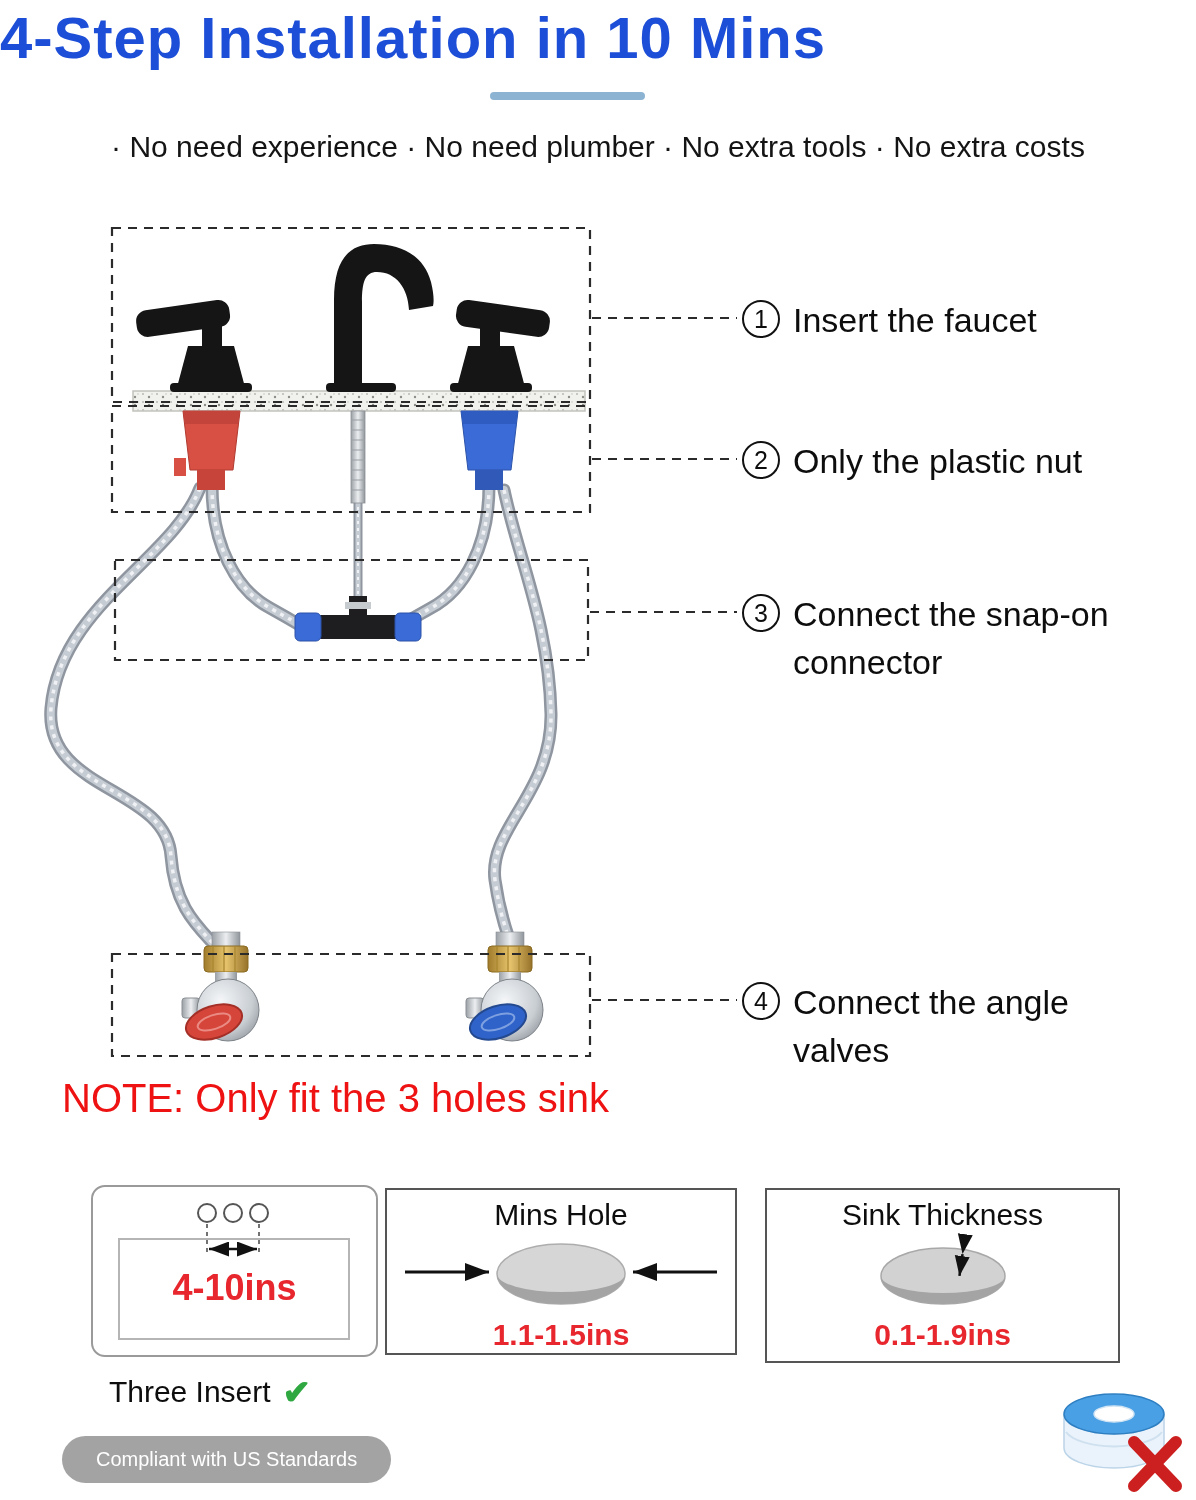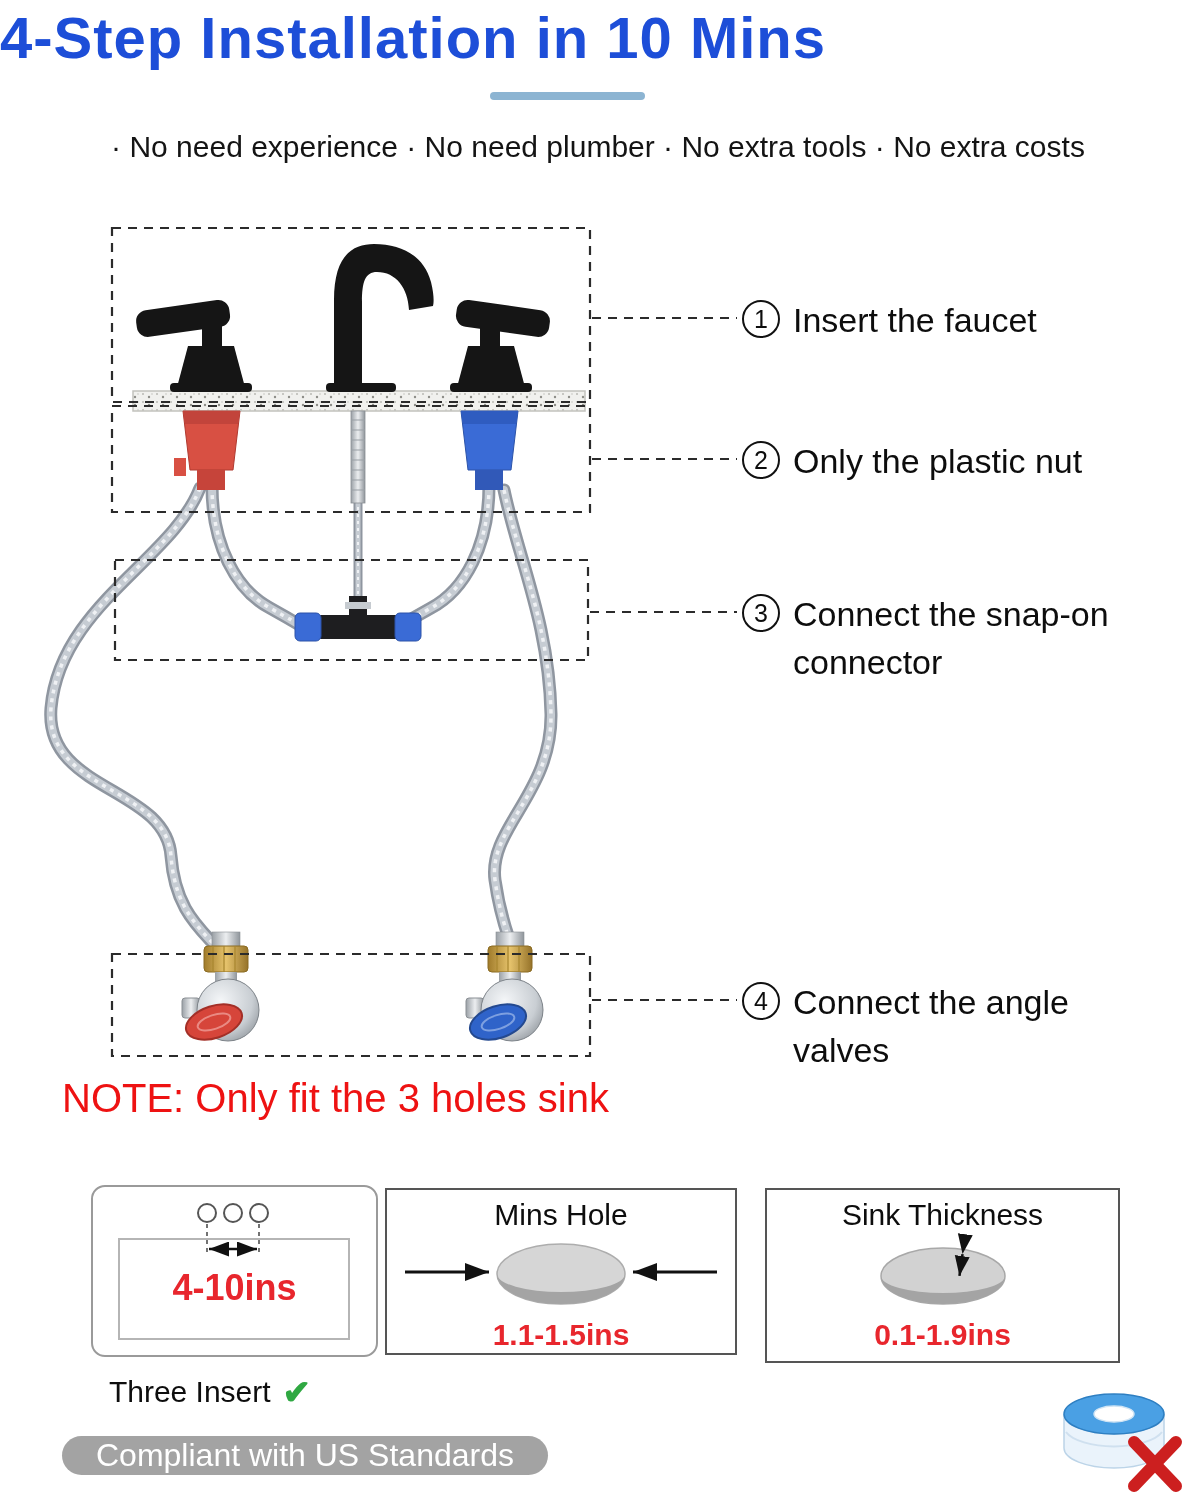--- a/index.html
+++ b/index.html
@@ -58,22 +58,22 @@
 
   .caption {
     position:absolute; top:1372px; left:80px; width:260px;
     display:flex; align-items:center; justify-content:center; gap:12px;
     font-size:30px; color:#0d0d0d;
   }
   .check { color:#2fa842; font-size:34px; font-weight:bold; }
 
   .pill {
     position:absolute; top:1436px; left:62px;
-    background:#a3a3a3; color:#fff; font-size:32px;
-    padding:1px 34px; border-radius:26px;
+    background:#a3a3a3; color:#fff; font-size:20px;
+    padding:12px 34px; border-radius:26px;
   }
 
   .tape-icon { position:absolute; top:1382px; left:1052px; }
 
   
   .hose-base { stroke:#8f96a0; stroke-width:13; fill:none; stroke-linecap:round; }
   .hose-mid  { stroke:#c6ccd3; stroke-width:8;  fill:none; stroke-linecap:round; }
   .hose-top  { stroke:#eff1f4; stroke-width:3.5; fill:none; stroke-dasharray:4 5; }
   .hose-base-sm { stroke:#8f96a0; stroke-width:9; fill:none; }
   .hose-mid-sm  { stroke:#c6ccd3; stroke-width:5; fill:none; }

